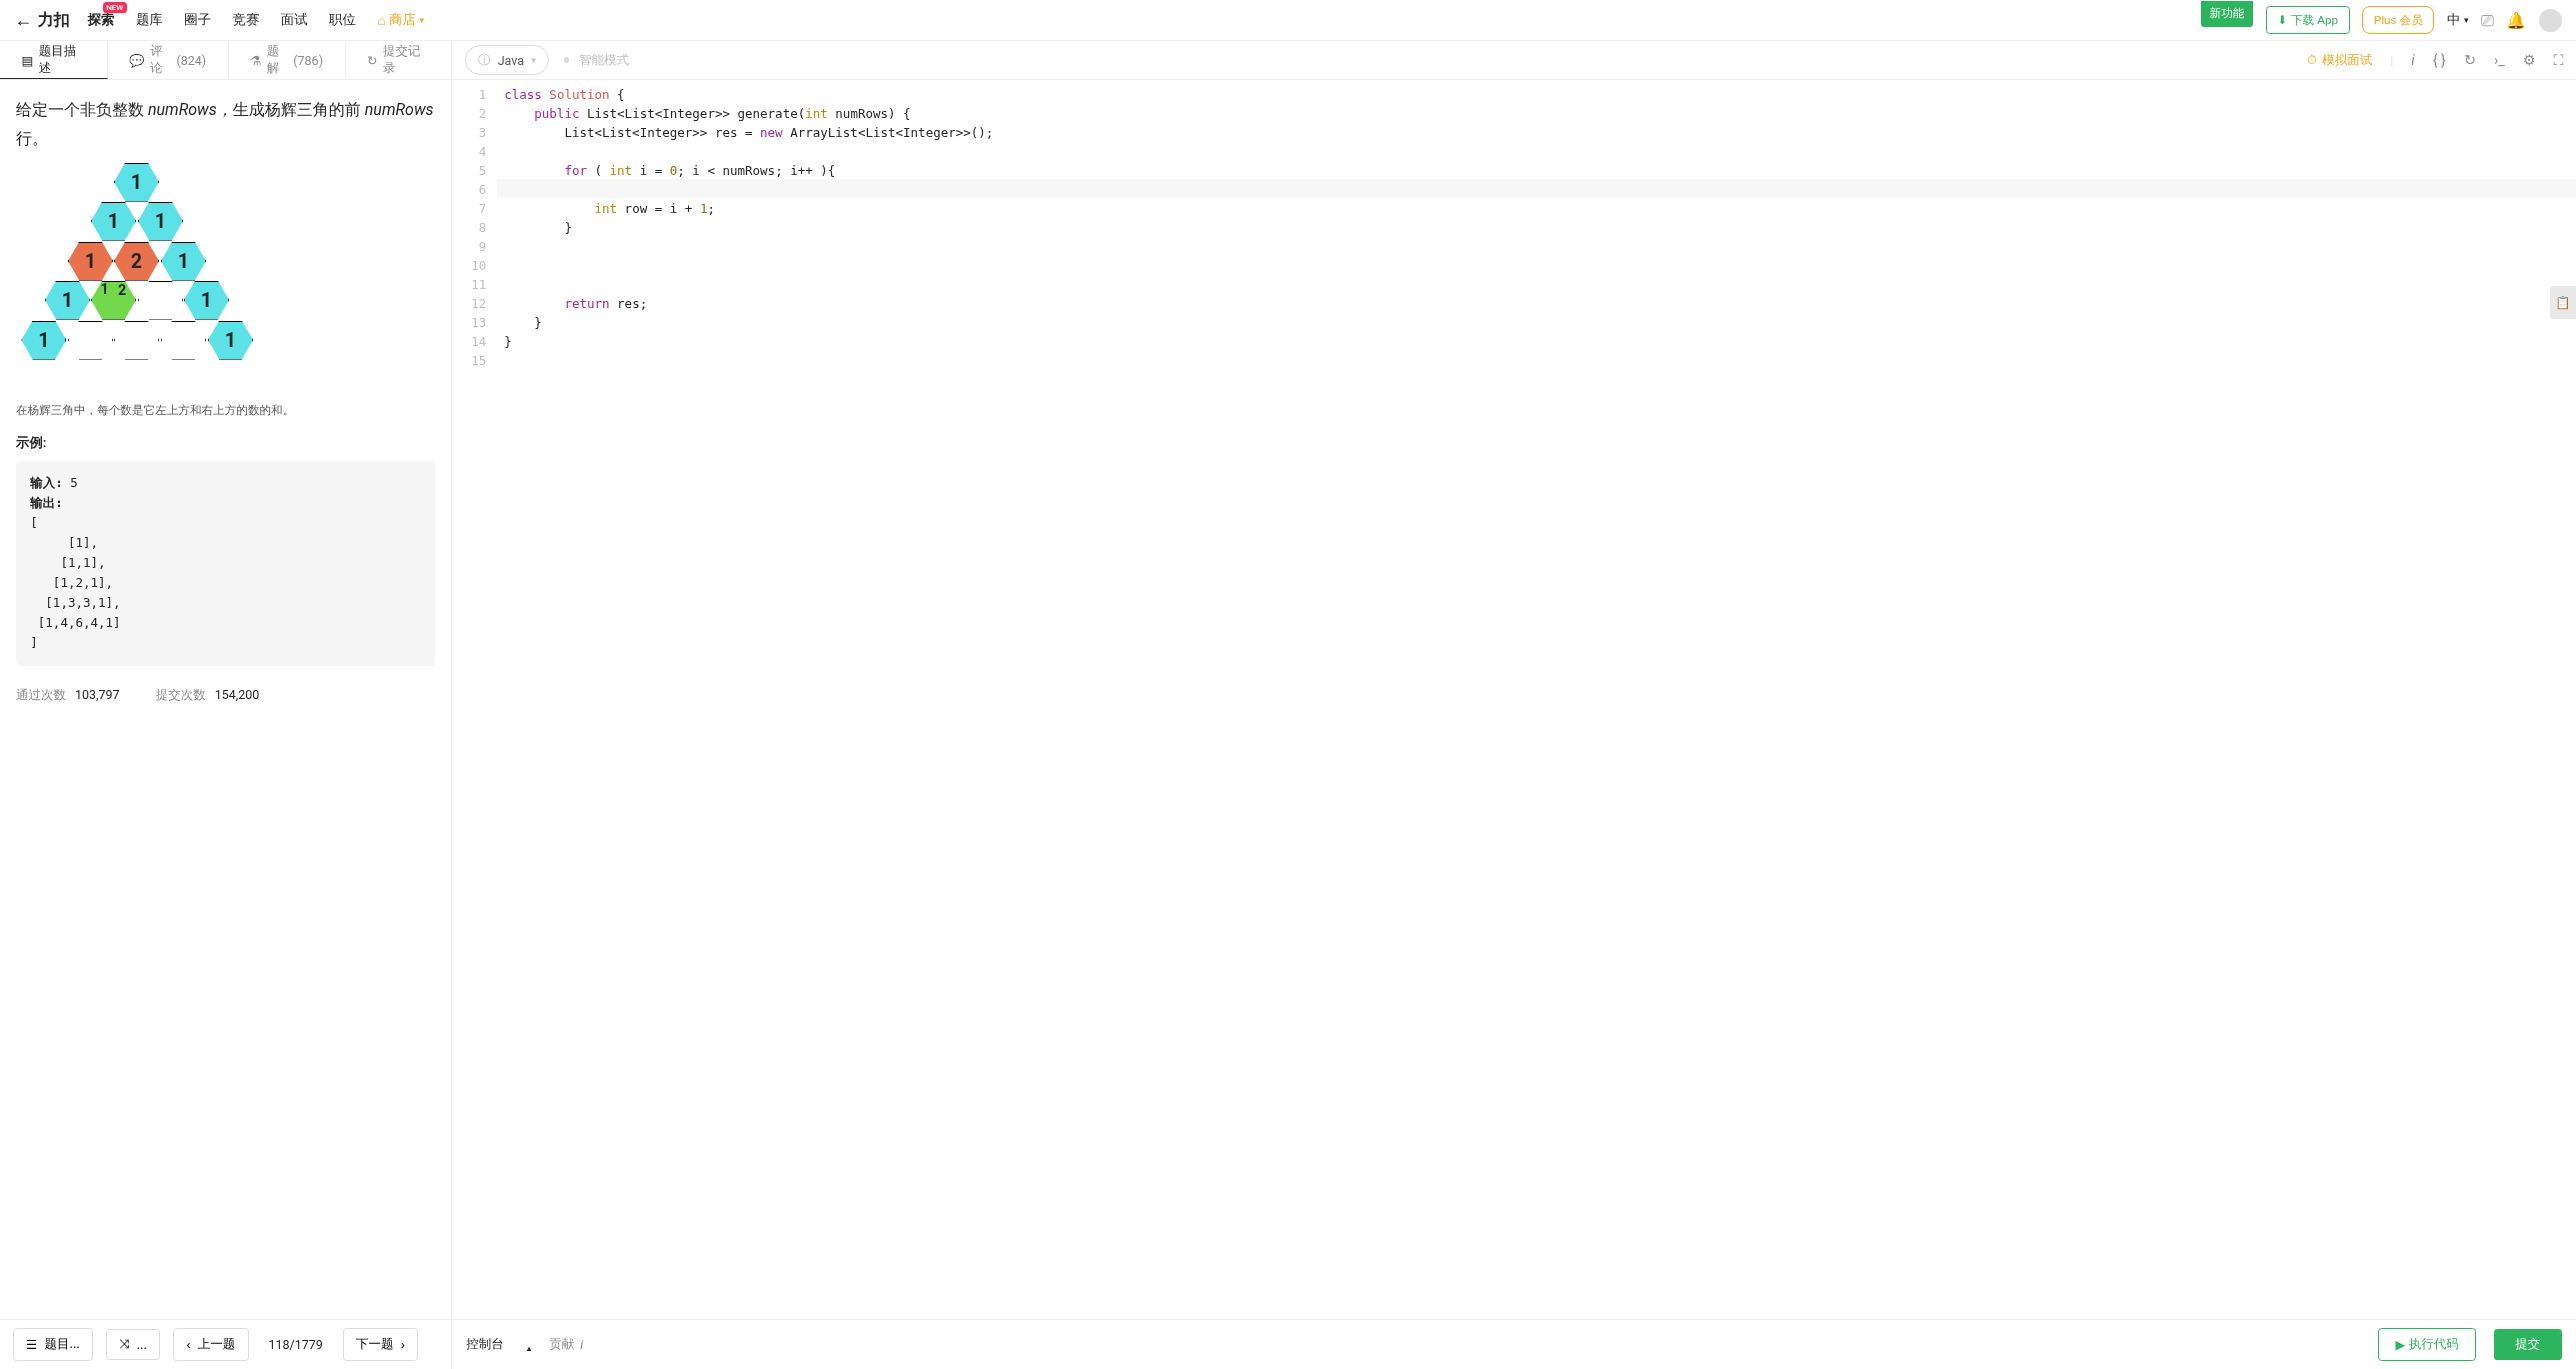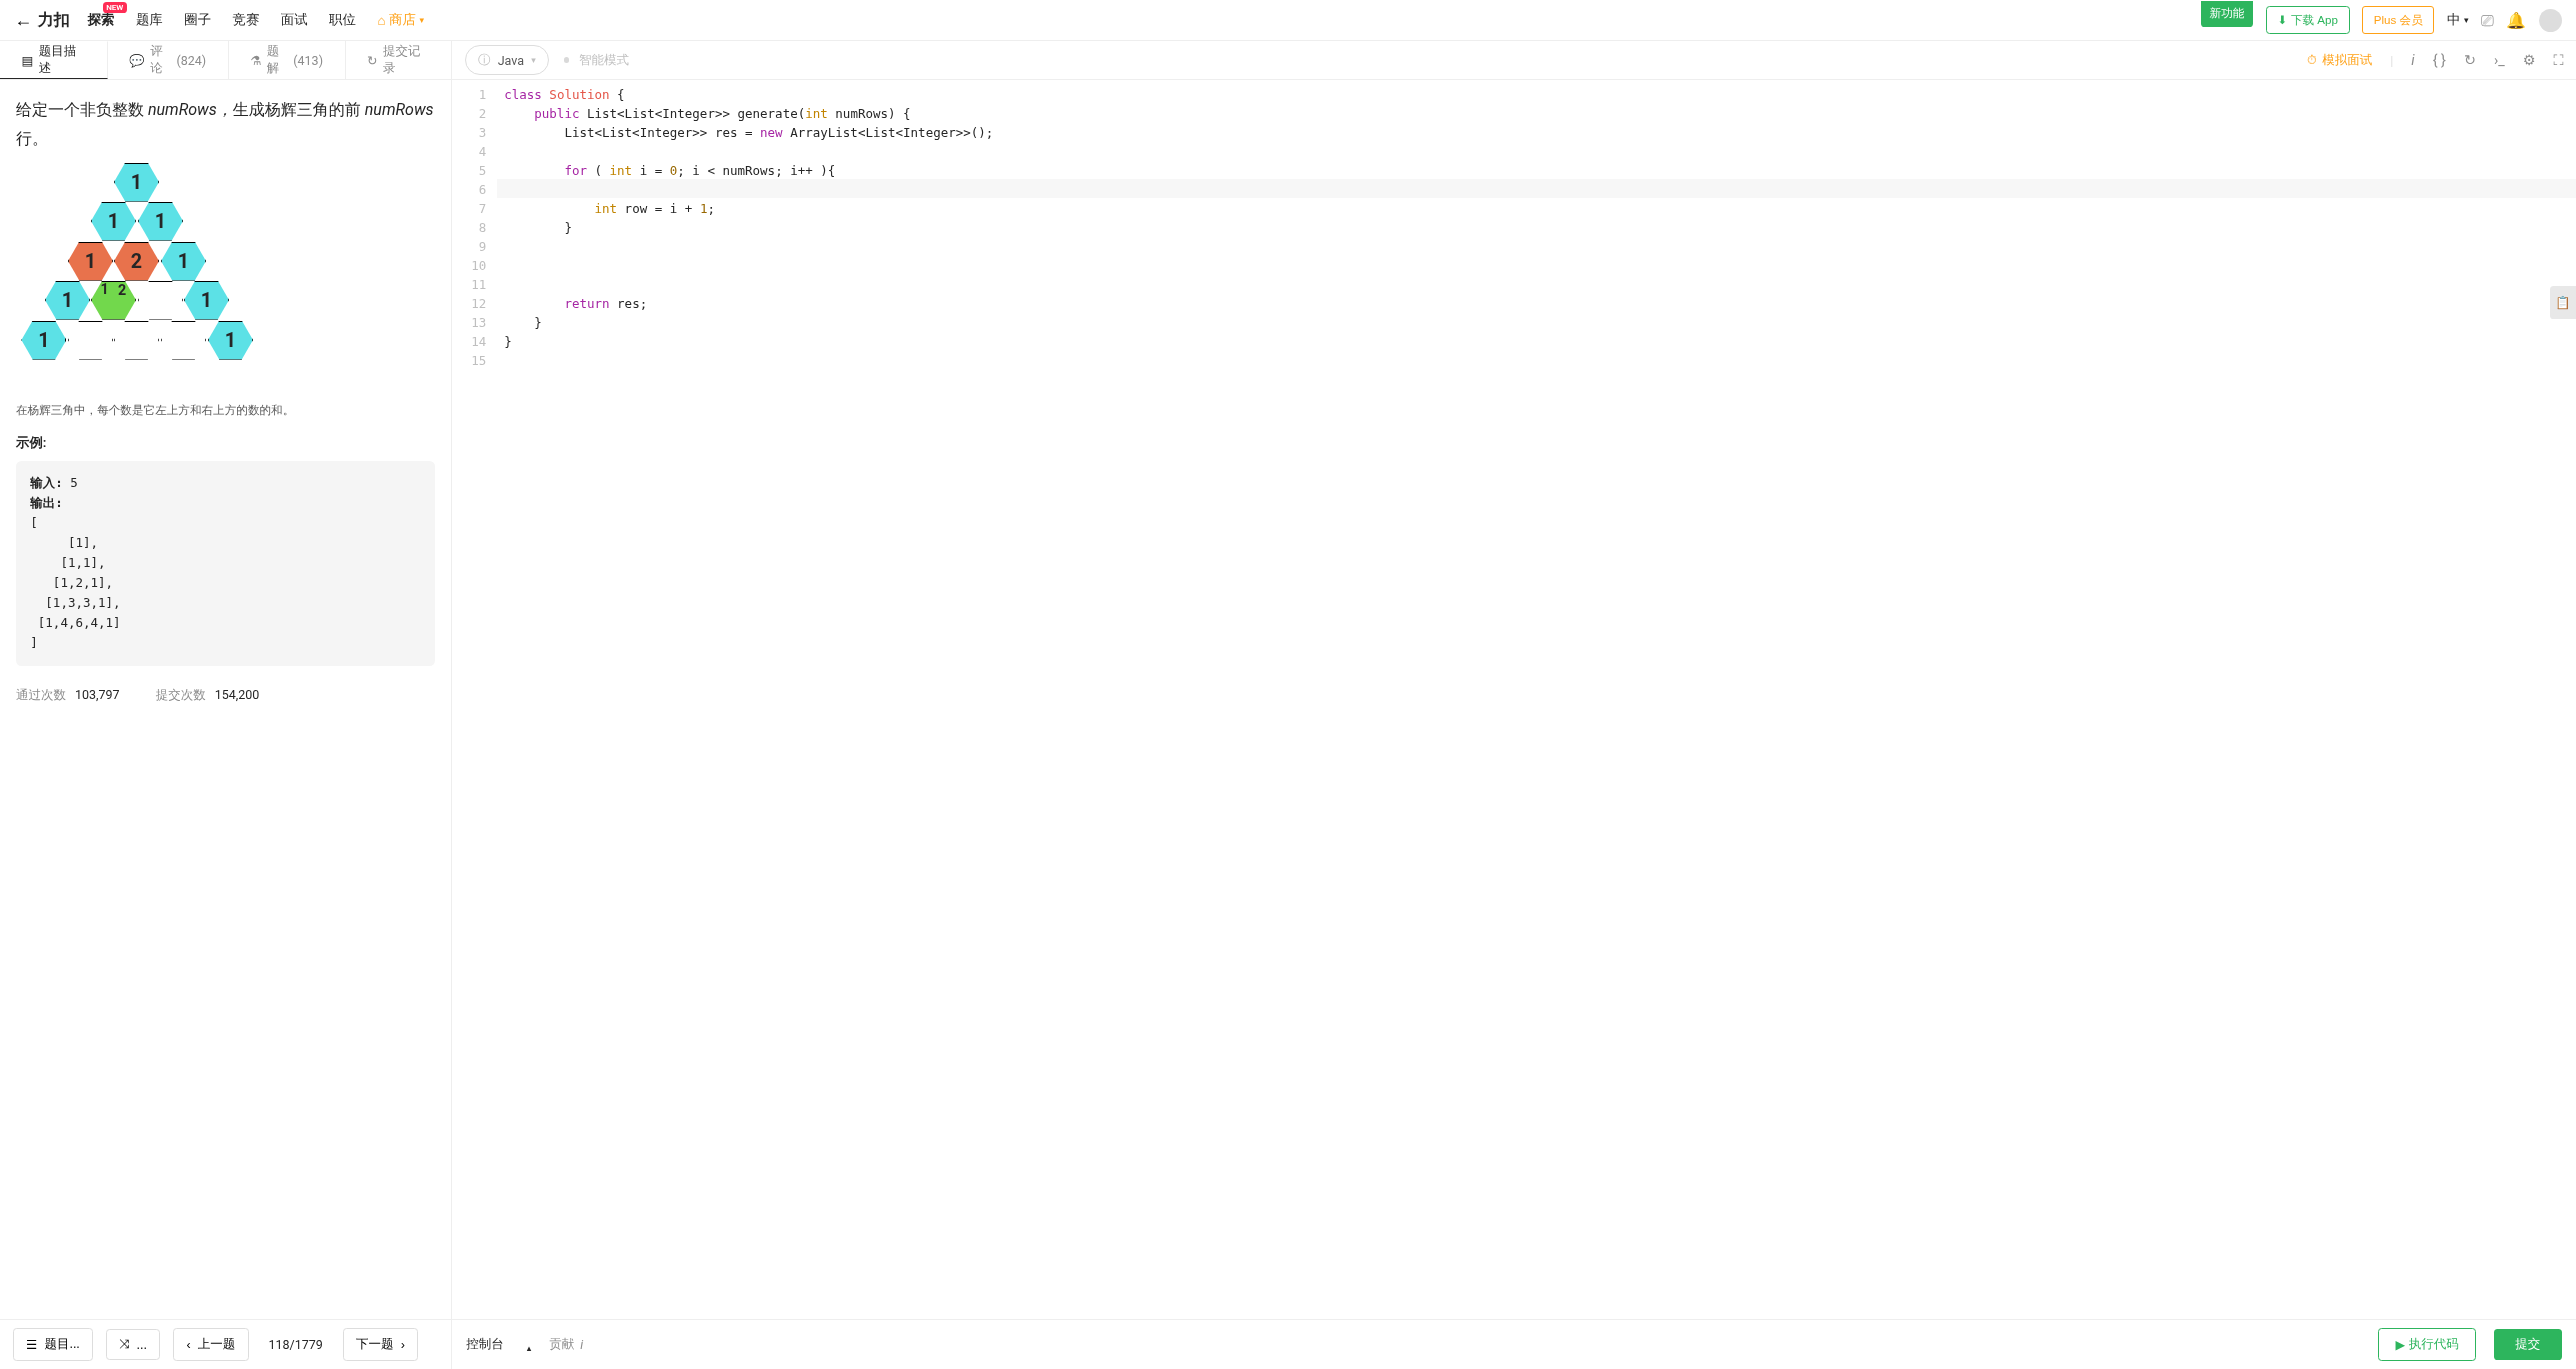--- a/index.html
+++ b/index.html
@@ -9,21 +9,21 @@
 .logo-arrow { font-size: 18px; color: #000; }
 .logo-text { font-size: 16px; font-weight: 700; }
 .nav-items { display: flex; gap: 21.5px; align-items: center; }
 .nav-item { cursor: pointer; font-size: 13.4px; position: relative; }
 .nav-item.explore { font-weight: 600; }
 .new-badge { position: absolute; top: -9px; right: -12.5px; background: #ff2d55; color: #fff; font-size: 8px; padding: 0.9px 3.6px; border-radius: 3.6px; }
 .nav-shop { color: #ffa116; display: flex; align-items: center; gap: 3.6px; }
 .top-right { margin-left: auto; display: flex; align-items: center; gap: 12.5px; }
 .feature-flag { background: #2db55d; color: #fff; padding: 5.4px 9px; font-size: 11.6px; border-radius: 0 0 3.6px 3.6px; margin-top: -12.5px; }
 .btn-outline { border: 0.9px solid #2db55d; color: #2db55d; padding: 5.4px 10.7px; border-radius: 3.6px; font-size: 11.6px; background: #fff; cursor: pointer; display: flex; align-items: center; gap: 3.6px; }
-.btn-plus { border: 0.9px solid #ffa116; color: #ffa116; padding: 5.4px 10.7px; border-radius: 3px; font-size: 11.6px; background: #fff; cursor: pointer; }
+.btn-plus { border: 0.9px solid #ffa116; color: #ffa116; padding: 5.4px 10.7px; border-radius: 8px; font-size: 11.6px; background: #fff; cursor: pointer; }
 .lang-switch { cursor: pointer; display: flex; align-items: center; gap: 3.6px; font-size: 13.4px; }
 .icon-btn { cursor: pointer; color: #8c8c8c; font-size: 16px; }
 .avatar { width: 23px; height: 23px; border-radius: 50%; background: #ddd; cursor: pointer; }
 
 .main-split { display: flex; height: calc(100vh - 41px); }
 .left-pane { width: 452px; border-right: 0.9px solid #eee; display: flex; flex-direction: column; }
 .tabs { display: flex; height: 39px; align-items: center; border-bottom: 0.9px solid #eee; }
 .tab { padding: 0 21.5px; height: 100%; display: flex; align-items: center; gap: 5.4px; cursor: pointer; color: #8c8c8c; font-size: 12.5px; }
 .tab.active { color: #262626; background: #fff; border-top: 1.8px solid transparent; border-bottom: 1.8px solid #262626; font-weight: 500; }
 .tab.sep { border-right: 0.9px solid #eee; }
@@ -130,21 +130,21 @@
         <span>题目描述</span>
       </div>
       <div class="tab sep">
         <span>💬</span>
         <span>评论</span>
         <span>(824)</span>
       </div>
       <div class="tab sep">
         <span>⚗</span>
         <span>题解</span>
-          <span>(413)</span>
+          <span>(786)</span>
       </div>
       <div class="tab">
         <span>↻</span>
         <span>提交记录</span>
       </div>
     </div>
 
     <div class="desc-body">
       <div class="desc-text">
         <span>给定一个非负整数 </span><em>numRows，</em><span>生成杨辉三角的前 </span><em>numRows</em><span> 行。</span>

